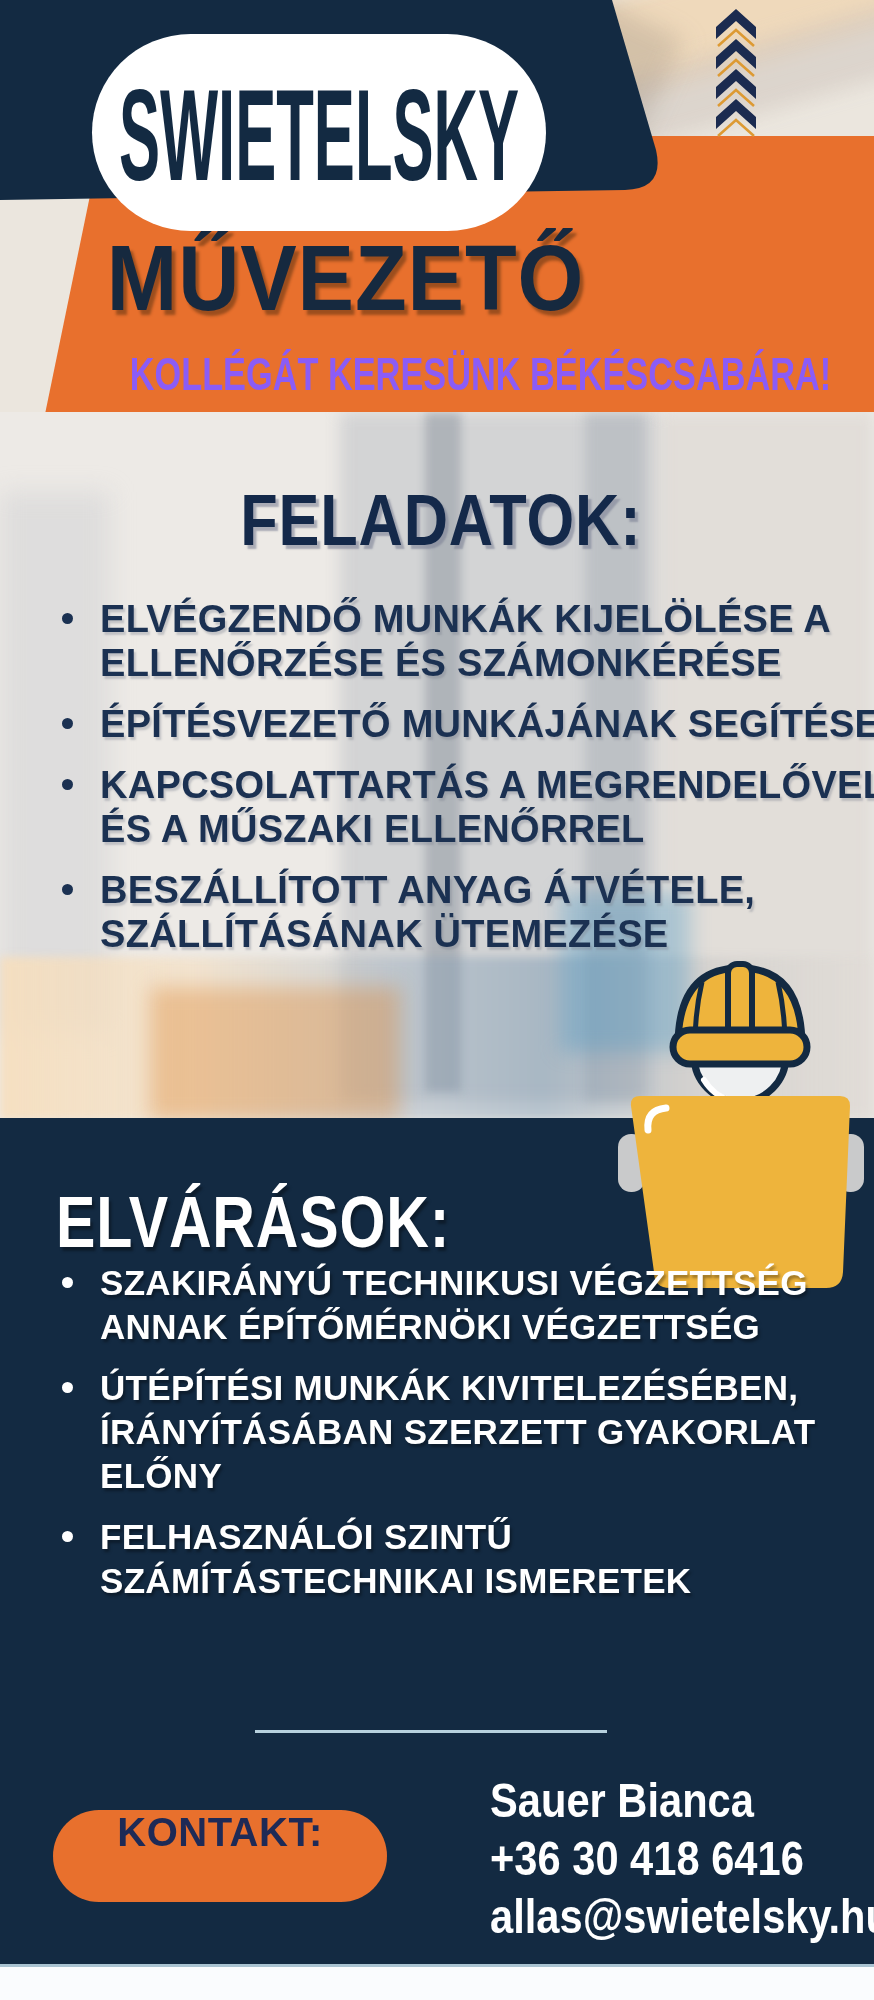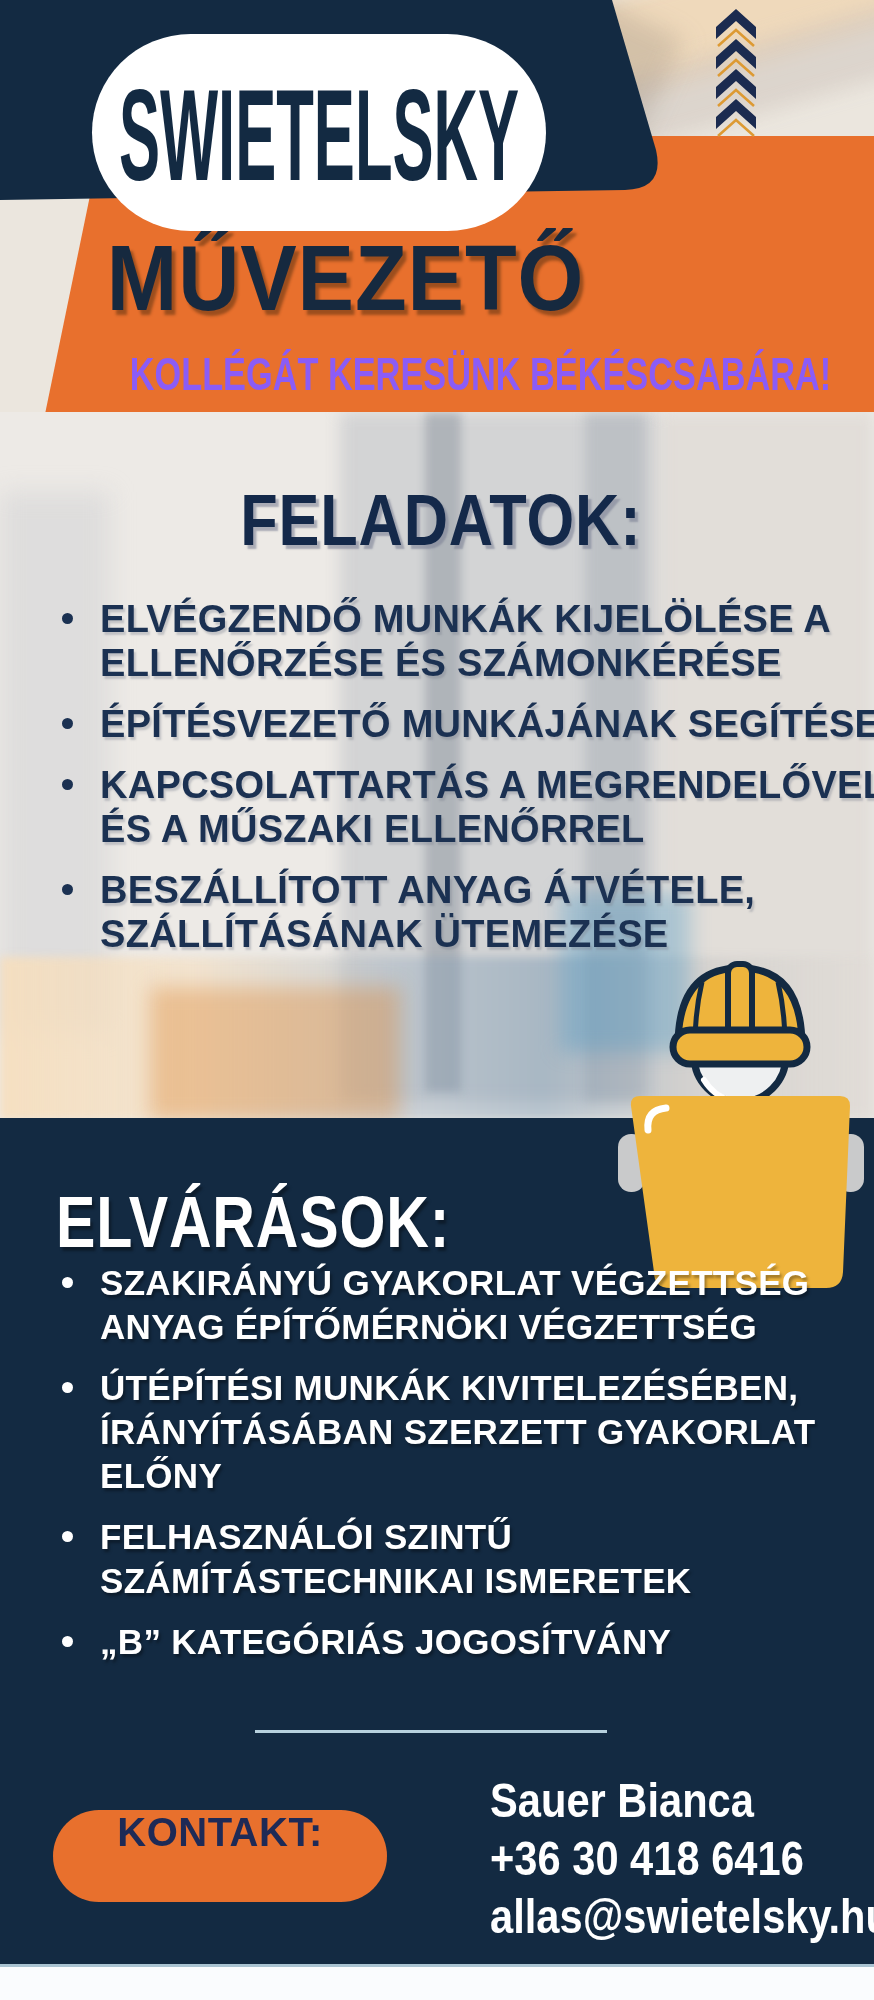--- a/index.html
+++ b/index.html
@@ -150,34 +150,31 @@
     </li>
     <li>
       <span class="ln">BESZÁLLÍTOTT ANYAG ÁTVÉTELE,</span>
       <span class="ln">SZÁLLÍTÁSÁNAK ÜTEMEZÉSE</span>
     </li>
   </ul>
 
   <h2 class="abs req-heading"><span>ELVÁRÁSOK:</span></h2>
   <ul class="abs list req-list">
     <li>
-      <span class="ln">SZAKIRÁNYÚ GYAKORLAT VÉGZETTSÉG</span>
-      <span class="ln">ANYAG ÉPÍTŐMÉRNÖKI VÉGZETTSÉG</span>
+      <span class="ln">SZAKIRÁNYÚ TECHNIKUSI VÉGZETTSÉG</span>
+      <span class="ln">ANNAK ÉPÍTŐMÉRNÖKI VÉGZETTSÉG</span>
     </li>
     <li>
       <span class="ln">ÚTÉPÍTÉSI MUNKÁK KIVITELEZÉSÉBEN,</span>
       <span class="ln">ÍRÁNYÍTÁSÁBAN SZERZETT GYAKORLAT</span>
       <span class="ln">ELŐNY</span>
     </li>
     <li>
       <span class="ln">FELHASZNÁLÓI SZINTŰ</span>
       <span class="ln">SZÁMÍTÁSTECHNIKAI ISMERETEK</span>
-    </li>
-    <li>
-      <span class="ln">„B” KATEGÓRIÁS JOGOSÍTVÁNY</span>
     </li>
   </ul>
 
   <svg class="abs worker-icon" width="250" height="340" viewBox="0 0 250 340">
     <rect x="2" y="178" width="27" height="58" rx="13" fill="#c9cacb"></rect>
     <rect x="221" y="178" width="27" height="58" rx="13" fill="#c9cacb"></rect>
     <circle cx="124" cy="100" r="46" fill="#eef0f1" stroke="#132a42" stroke-width="7"></circle>
     <path d="M88,124 Q98,140 114,144" stroke="#ffffff" stroke-width="6" fill="none" stroke-linecap="round"></path>
     <path d="M62,90 Q62,12 124,12 Q186,12 186,90 Z" fill="#eeb43c" stroke="#132a42" stroke-width="7" stroke-linejoin="round"></path>
     <path d="M86,26 Q79,56 79,88" stroke="#132a42" stroke-width="5" fill="none"></path>

